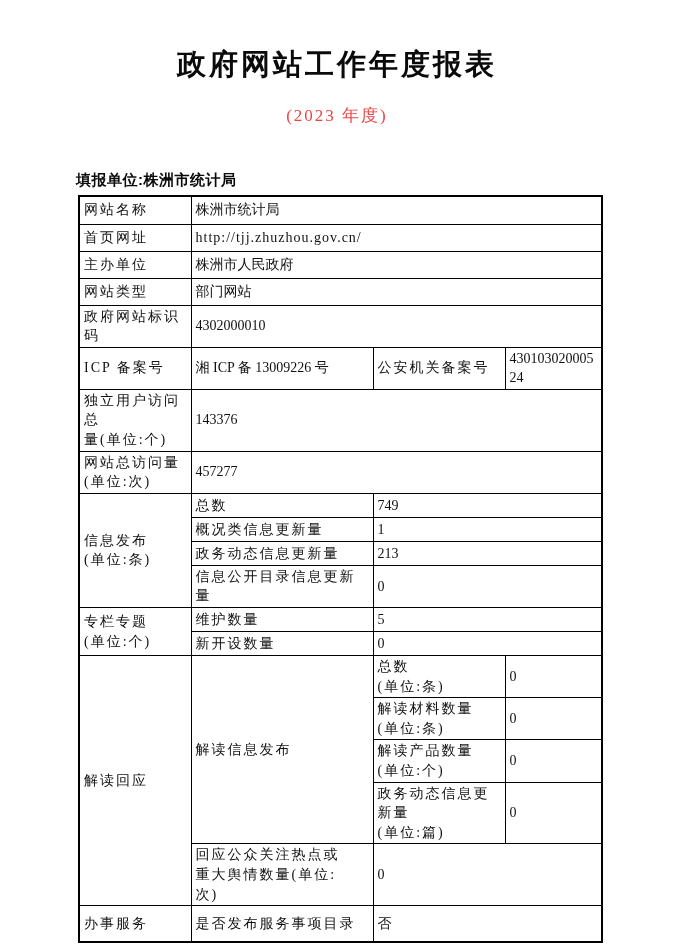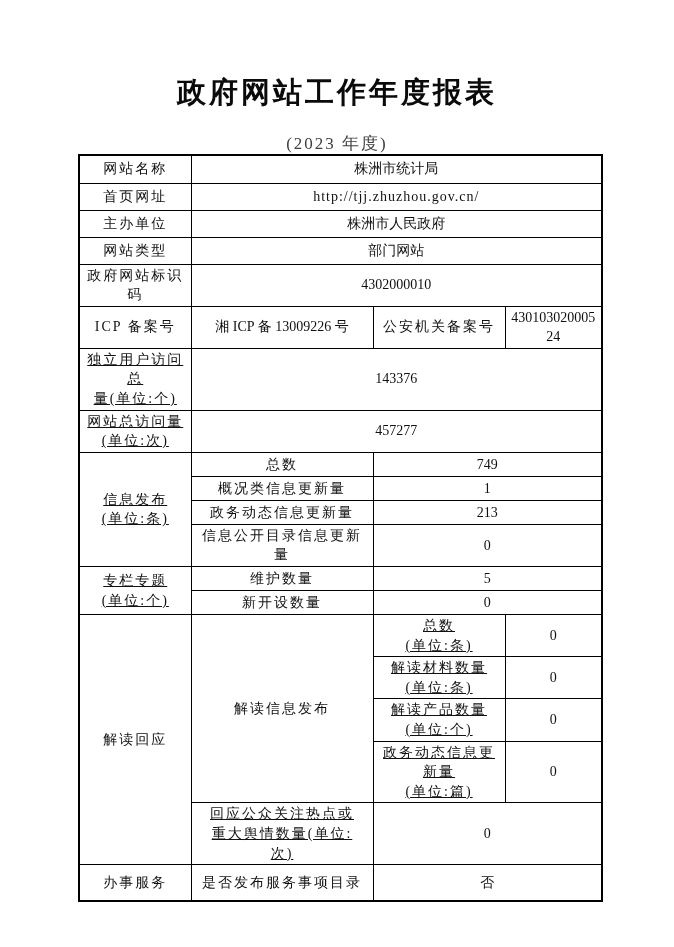--- a/index.html
+++ b/index.html
@@ -9,66 +9,66 @@
     height: 947px;
     font-family: "Liberation Serif", "DejaVu Serif", serif;
     color: #111111;
     position: relative;
     overflow: hidden;
   }
   .page {
     width: 674px;
     height: 709px;
     background: #ffffff;
-    padding-top: 76px;
+    padding-top: 48px;
   }
   .report-title {
     text-align: center;
     font-family: "Liberation Sans", "DejaVu Sans", sans-serif;
     font-weight: 700;
     font-size: 29px;
     letter-spacing: 3px;
     line-height: 32px;
     color: #0a0a0a;
   }
   .report-subtitle {
     text-align: center;
     font-size: 17px;
     letter-spacing: 2px;
     margin-top: 26px;
     line-height: 20px;
-    color: #404040;
+    color: #ef4444;
   }
   .reporting-unit {
     font-family: "Liberation Sans", "DejaVu Sans", sans-serif;
     font-weight: 700;
     font-size: 15px;
     letter-spacing: 0.5px;
     margin: 44px 0 5px 76px;
     line-height: 20px;
     color: #0a0a0a;
   }
   table.report-table {
     border-collapse: collapse;
     table-layout: fixed;
     margin-left: 78px;
     width: 523px;
     border: 2px solid #000;
   }
   table.report-table td {
     border: 1px solid #000;
-    text-align: center;
+    text-align: left;
     vertical-align: middle;
     font-size: 14px;
     line-height: 1.4;
     padding: 1px 4px;
     overflow: hidden;
   }
   td.lbl { letter-spacing: 2px; }
-  td.pre { white-space: pre-line; text-decoration: underline; }
+  td.pre { white-space: pre-line; }
   td.url-cell { letter-spacing: 1px; }
   td.num-wrap { word-break: break-all; line-height: 1.5; padding: 1px 7px; }
   td.group-head { letter-spacing: 2px; }
   td.svc-head { vertical-align: bottom; padding-bottom: 3px; letter-spacing: 2px; }
   tr.r-b0 { height: 28px; }
   tr.r-b  { height: 27px; margin-left: 36px; }
   tr.r-icp { height: 40px; margin-left: 40px; }
   tr.r-v1 { height: 42px; }
   tr.r-v2 { height: 36px; }
   tr.r-i  { height: 24px; }
@@ -76,20 +76,21 @@
   tr.r-resp { height: 61px; margin-top: 48px; }
   tr.r-svc { height: 36px; }
 </style>
 </head>
 <body>
 
 <div class="page">
 
   <div class="report-title">政府网站工作年度报表</div>
   <div class="report-subtitle">(2023 年度)</div>
+  <div class="reporting-unit">填报单位:株洲市统计局</div>
 
   <table class="report-table">
     <colgroup>
       <col style="width:112px">
       <col style="width:182px">
       <col style="width:132px">
       <col style="width:97px">
     </colgroup>
     <tbody>
       <tr class="r-b0">

